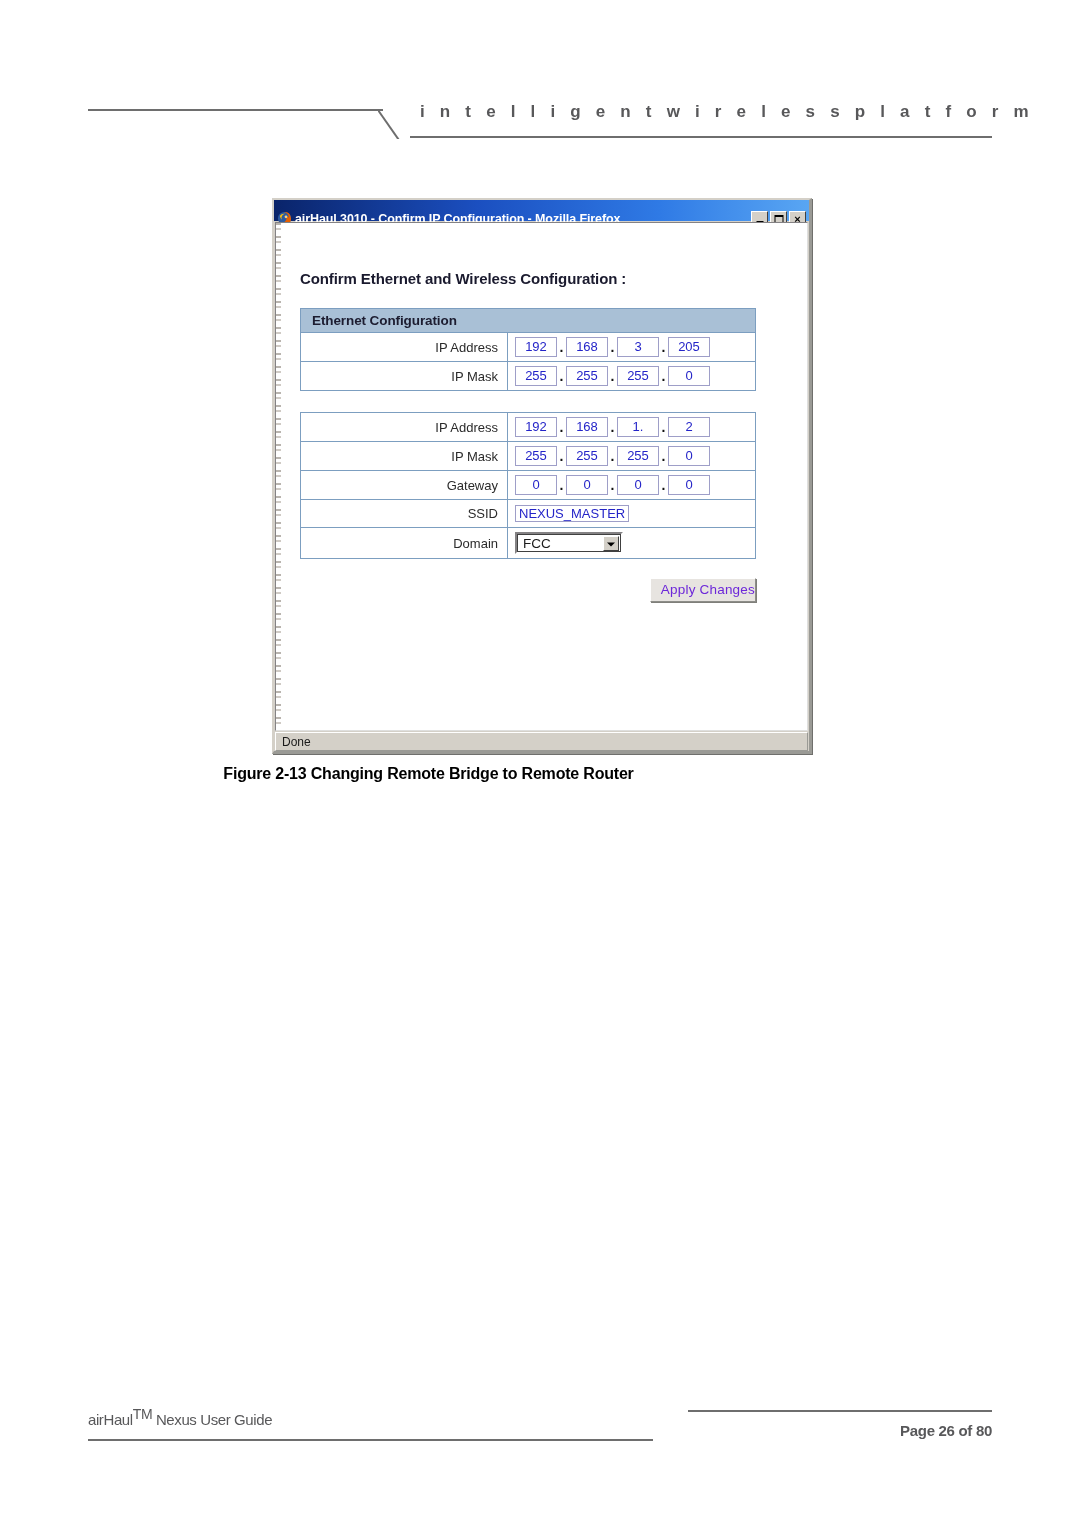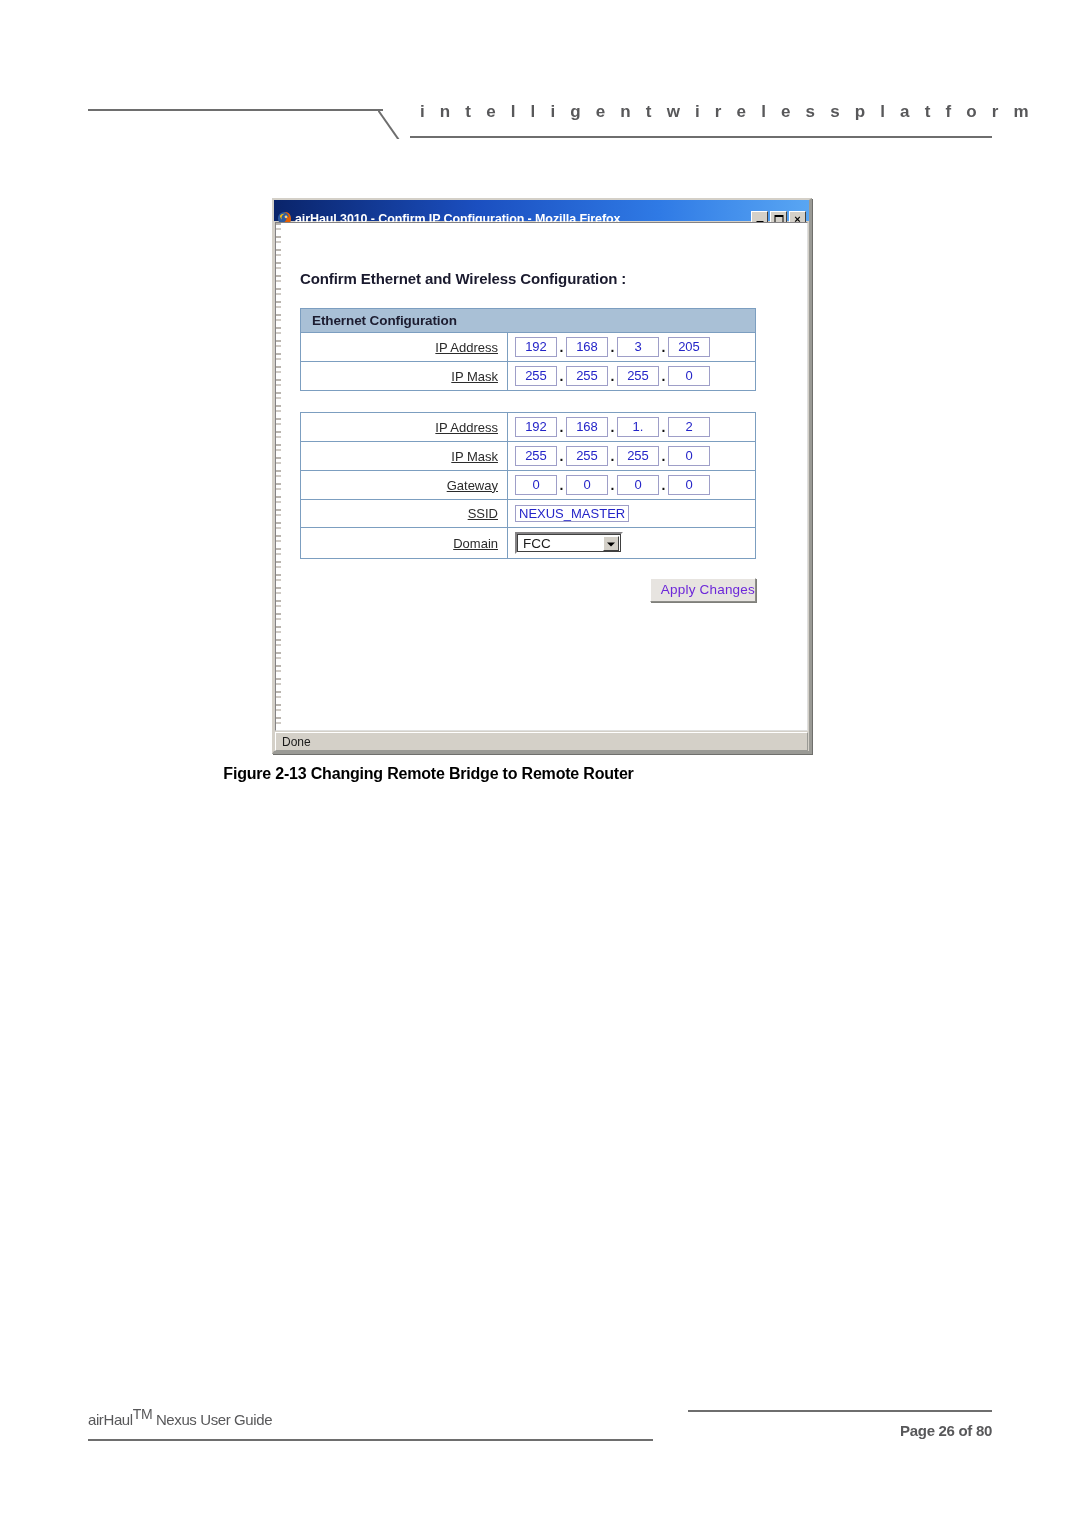--- a/index.html
+++ b/index.html
@@ -114,21 +114,20 @@
     letter-spacing:-0.1px;
   }
   .cfg-table td.lbl {
     width:207px;
     border:1px solid #7c9ec0;
     text-align:right;
     padding:5px 9px 5px 0;
     font-size:13px; color:#2b2b2b;
     white-space:nowrap;
     background:#ffffff;
-    text-decoration:underline;
   }
   .cfg-table td.val {
     border:1px solid #7c9ec0;
     padding:4px 0 4px 7px;
     background:#ffffff;
     vertical-align:middle;
   }
   .octets { display:flex; align-items:center; }
   .octet {
     width:42px; height:20px;

